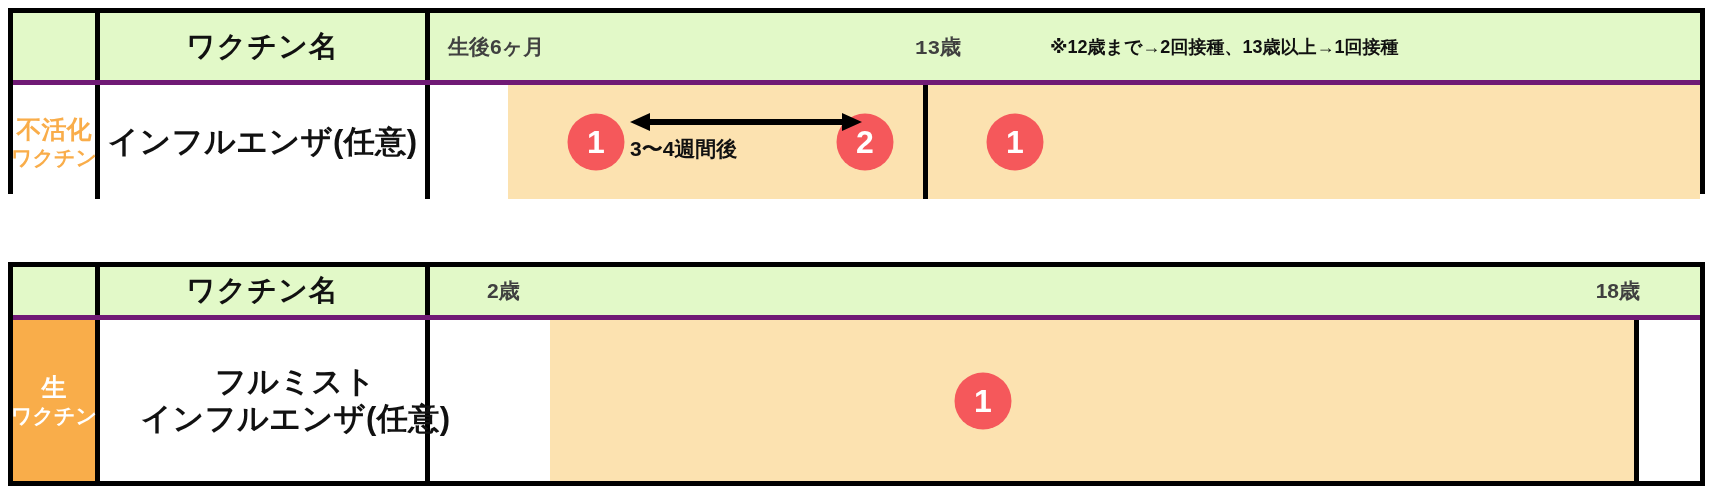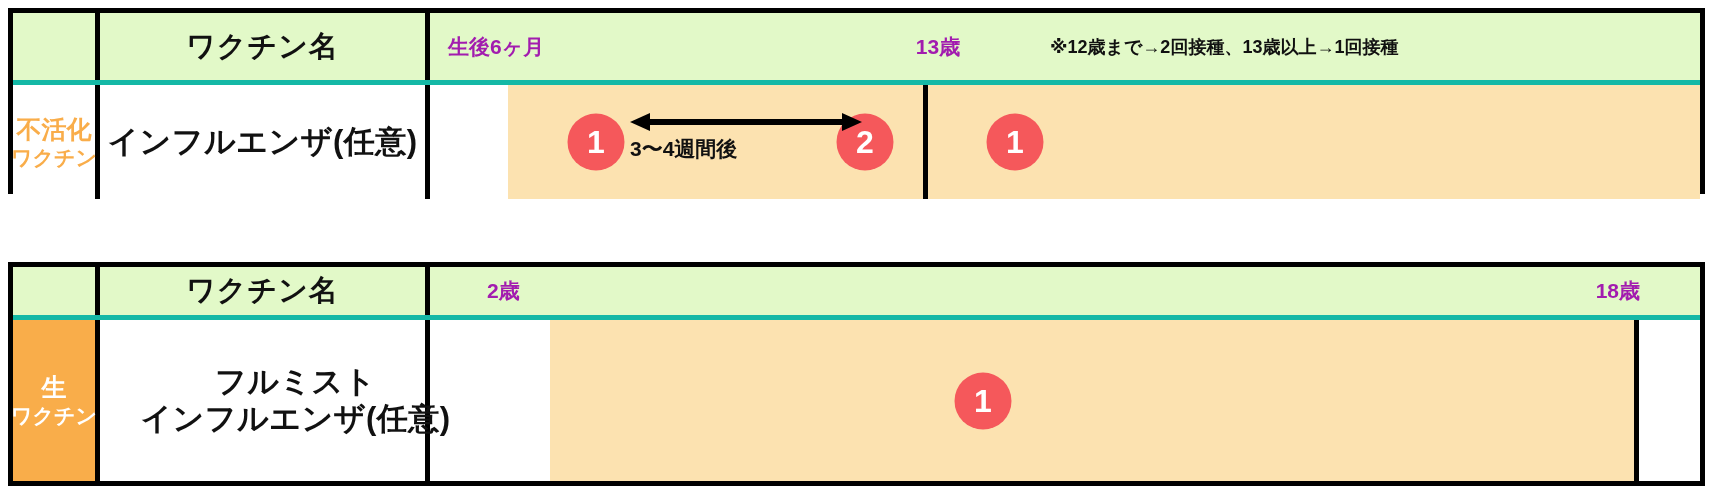--- a/index.html
+++ b/index.html
@@ -24,21 +24,21 @@
   }
 
   .row {
     position: absolute;
     left: 0;
     right: 0;
     box-sizing: border-box;
   }
   .header-row {
     background: #e2f9c8;
-    border-bottom: 5px solid #14b8a6;
+    border-bottom: 5px solid #701a75;
   }
   .body-row {
     background: #ffffff;
   }
 
   
   .cell {
     position: absolute;
     box-sizing: border-box;
     top: 0;
@@ -60,27 +60,27 @@
   .col-head {
     font-size: 29px;
     font-weight: bold;
     color: #111111;
     letter-spacing: 1px;
   }
   .age-tick {
     position: absolute;
     font-size: 21px;
     font-weight: bold;
-    color: #a21caf;
+    color: #404040;
     white-space: nowrap;
     top: 50%;
     transform: translateY(-50%);
   }
   .age-tick.left   { transform: translateY(-50%); }
-  .age-tick.center { transform: translate(-50%, -50%); }
+  .age-tick.center { transform: translate(-50%, -50%); font-family: Liberation Mono, monospace; }
   .age-tick.right  { transform: translate(-100%, -50%); }
 
   .note-text {
     position: absolute;
     font-size: 18px;
     font-weight: bold;
     color: #111111;
     white-space: nowrap;
     top: 50%;
     transform: translateY(-50%);

